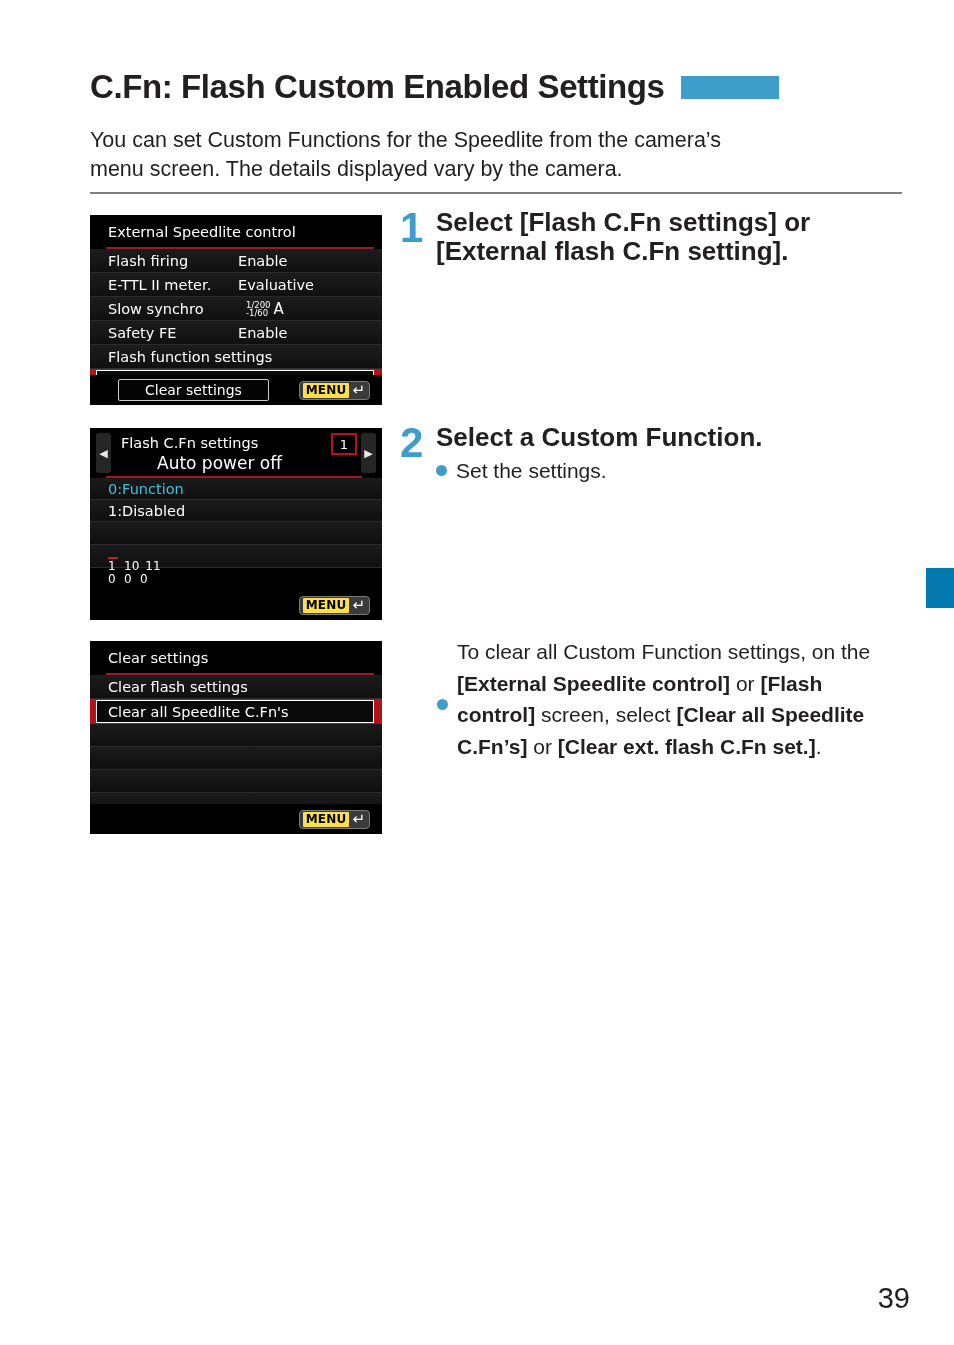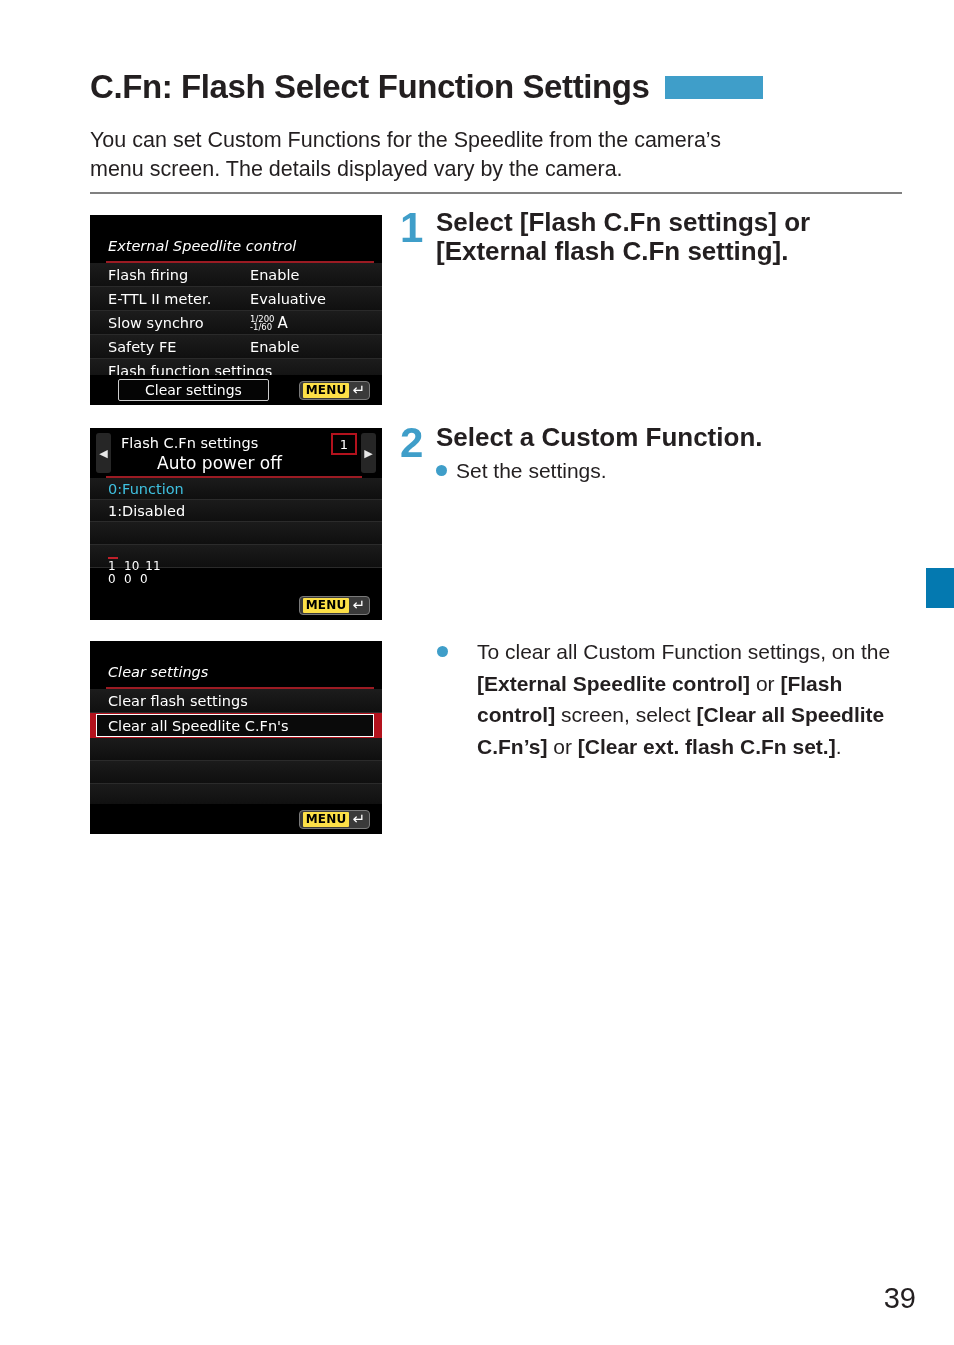--- a/index.html
+++ b/index.html
@@ -71,21 +71,21 @@
     right: 0px;
     top: 568px;
     width: 28px;
     height: 40px;
     background: #0479b0;
   }
 
   
   .folio {
     position: absolute;
-    right: 38px;
+    right: 44px;
     top: 1282px;
     font-size: 29px;
     color: #231f20;
   }
 
   
   .screen {
     position: absolute;
     left: 90px;
     width: 292px;
@@ -94,41 +94,39 @@
     font-size: 14.5px;
     font-family: "DejaVu Sans", sans-serif;
     overflow: hidden;
     box-sizing: border-box;
   }
   #screen-1 { top: 215px; height: 190px; }
   #screen-2 { top: 428px; height: 192px; }
   #screen-3 { top: 641px; height: 193px; }
 
   .scr-title {
-    padding: 23px 0 7px 18px;
+    padding: 9px 0 7px 18px;
     font-size: 14.5px;
     color: #ffffff;
-    font-style: italic;
   }
   .scr-title-underline {
     height: 2px;
     background: #9b1b23;
     margin: 0 8px 0 16px;
   }
 
   .row {
     position: relative;
     display: flex;
     align-items: center;
     height: 24px;
     padding-left: 18px;
     box-sizing: border-box;
     border-bottom: 1px solid #2a2a2a;
     background: linear-gradient(#1c1c1c, #101010);
-    gap: 12px;
   }
   .row .label { flex: none; width: 130px; }
   .row .value { flex: 1; }
 
   .row.selected {
     background: #b3121d;
     padding-left: 0;
     border-bottom: none;
     height: 25px;
     text-align: right;
@@ -145,20 +143,21 @@
     box-sizing: border-box;
   }
 
   .slow-sync { display: flex; align-items: center; }
   .slow-sync .frac {
     display: inline-flex;
     flex-direction: column;
     line-height: 8px;
     font-size: 8.5px;
     margin-right: 3px;
+    margin-left: 8px;
   }
   .slow-sync .fa { font-size: 15px; }
 
   .scr-footer {
     position: absolute;
     left: 0; right: 0; bottom: 0;
     height: 30px;
     background: #000000;
     display: flex;
     align-items: center;
@@ -320,33 +319,32 @@
     margin: 8px 9px 0 0;
   }
   .bullet-text { flex: 1; }
 
   #note-block {
     position: absolute;
     left: 437px;
     top: 636px;
     width: 468px;
     display: flex;
-    align-items: flex-start;
+    align-items: center;
     font-size: 21px;
     line-height: 31.5px;
-    gap: 20px;
   }
   #note-block .bdot { margin-top: 10px; }
   b.strong { font-weight: bold; }
 </style>
 </head>
 <body>
 
 <div class="page-title-row">
-  <div class="page-title">C.Fn: Flash Select Function Settings</div>
+  <div class="page-title">C.Fn: Flash Custom Enabled Settings</div>
   <div class="title-bar-marker"></div>
 </div>
 
 <div class="intro">
   <span class="line j">
     <span>You can set Custom Functions for the Speedlite from the camera’s</span>
   </span>
   <span class="line">menu screen. The details displayed vary by the camera.</span>
 </div>
 

